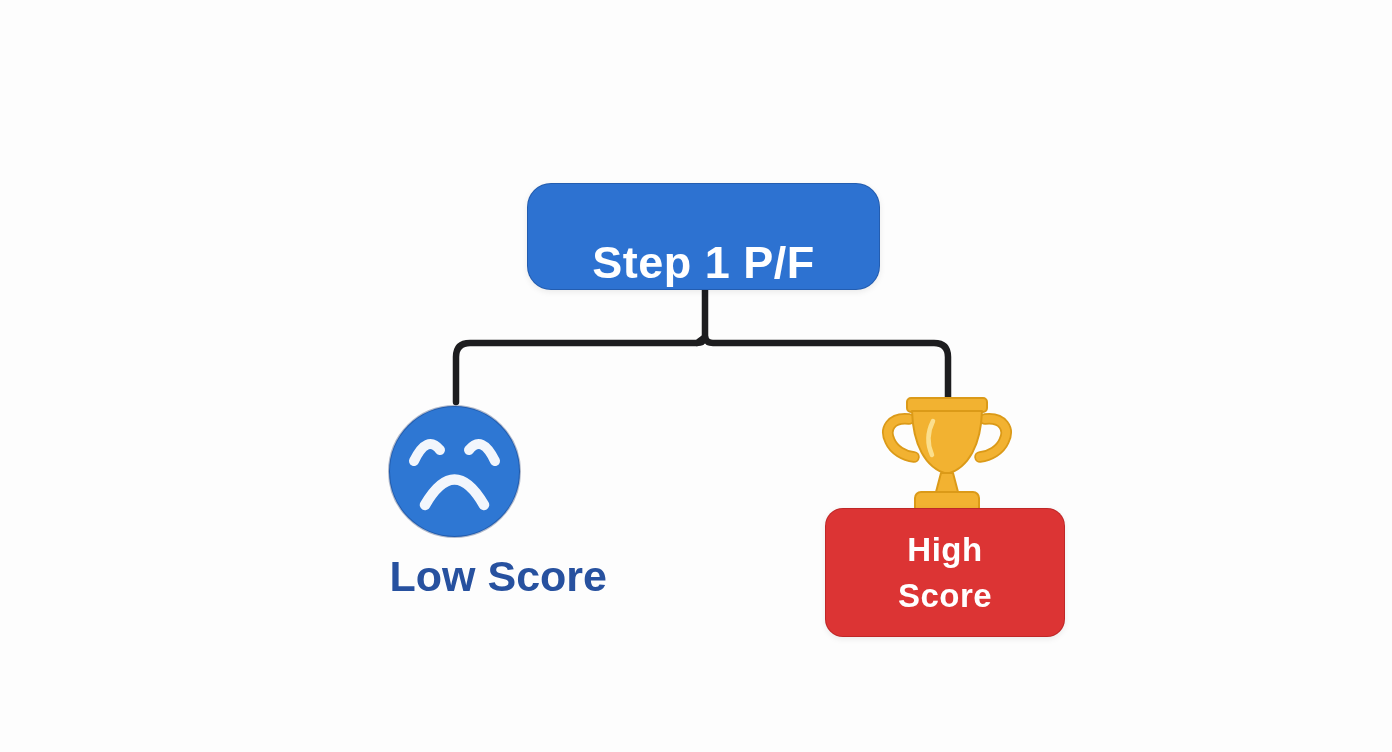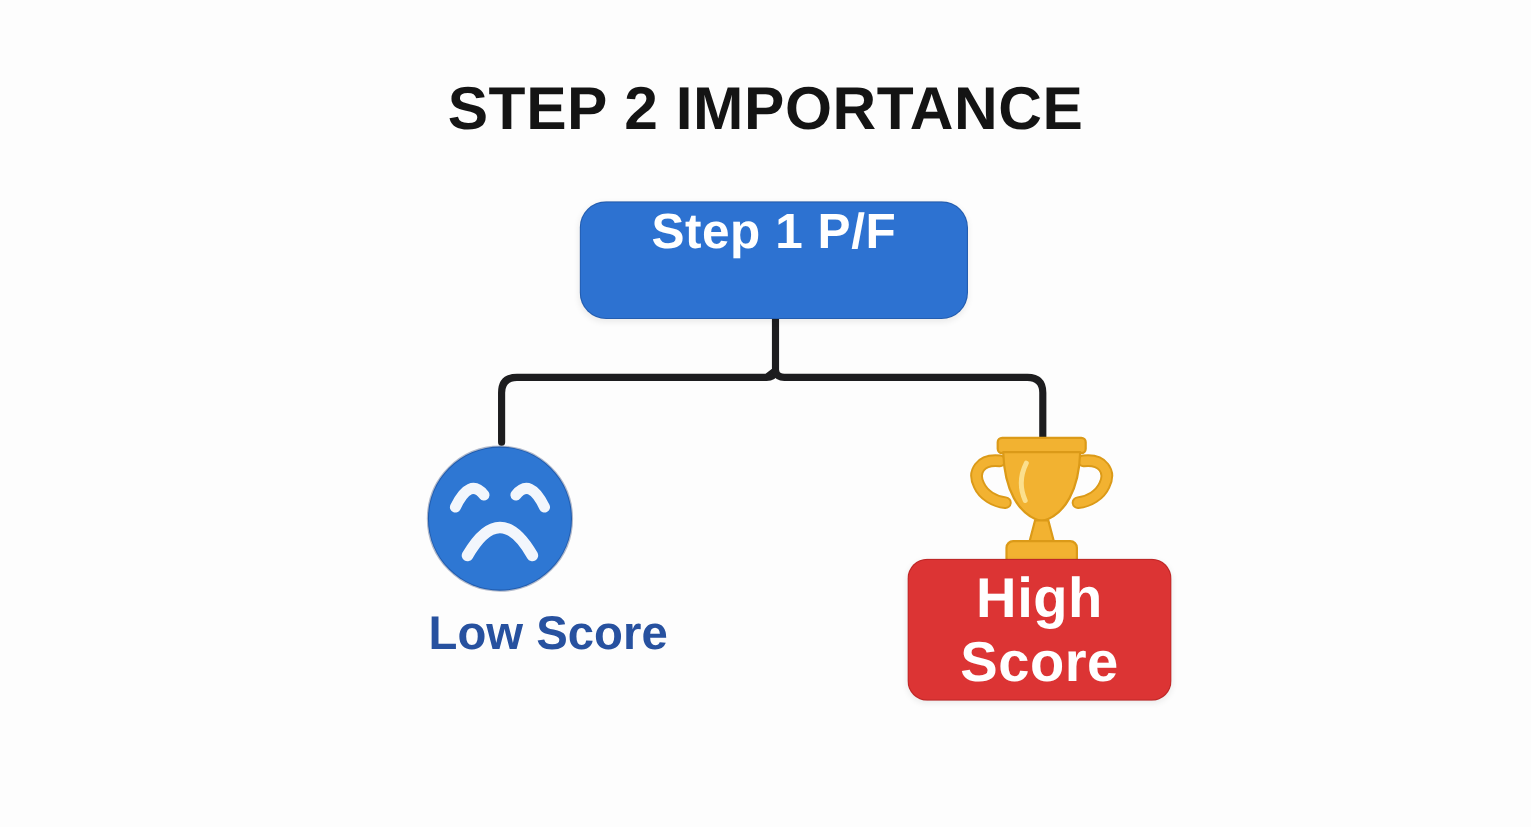--- a/index.html
+++ b/index.html
@@ -19,21 +19,21 @@
     font-size:55px;font-weight:700;letter-spacing:0.5px;color:var(--c-title_text);
   }
 
   .connectors{position:absolute;left:0;top:0;width:1392px;height:752px;z-index:1;}
   .connectors path{fill:none;stroke:var(--c-connector);stroke-width:6.5;stroke-linecap:round;stroke-linejoin:round;}
 
   .root-node{
     position:absolute;left:527px;top:183px;width:353px;height:107px;z-index:2;
     background:var(--c-node_blue);border-radius:24px;
     border:1.5px solid rgba(10,40,90,0.28);
-    display:flex;align-items:flex-start;justify-content:center;
+    display:flex;align-items:flex-end;justify-content:center;
     box-shadow:0 2px 6px rgba(0,0,0,0.08);
   }
   .root-node span{color:var(--c-node_blue_text);font-size:45px;font-weight:700;letter-spacing:0.5px;}
 
   .branch{position:absolute;z-index:2;}
   .branch-low{left:307px;top:404px;width:300px;height:210px;}
   .face-icon{position:absolute;left:80px;top:0;width:135px;height:135px;}
   .face-circle{fill:var(--c-face_blue);stroke:rgba(0,30,90,0.3);stroke-width:2;}
   .face-stroke{fill:none;stroke:var(--c-face_features);stroke-linecap:round;}
   .eye{stroke-width:10;}
@@ -51,29 +51,28 @@
   .t-shine{fill:none;stroke:var(--c-trophy_highlight);stroke-width:4.5;stroke-linecap:round;}
   .high-node{
     position:absolute;left:0;top:112px;width:240px;height:129px;z-index:3;
     background:var(--c-node_red);border-radius:18px;
     border:1.5px solid rgba(130,10,10,0.3);
     display:flex;align-items:center;justify-content:center;text-align:center;
     box-shadow:0 2px 6px rgba(0,0,0,0.08);
   }
   .high-node span{
     display:block;max-width:175px;color:var(--c-node_red_text);
-    font-size:51px;line-height:58px;font-weight:700;letter-spacing:0.5px;
+    font-size:33px;line-height:46px;font-weight:700;letter-spacing:0.5px;
   }
 </style>
 </head>
 <body>
 
 <div class="stage">
 
-  <h1 class="title">STEP 2 IMPORTANCE</h1>
 
   <svg class="connectors" viewBox="0 0 1392 752" aria-hidden="true">
 
     <path d="M 705,289 L 705,337"></path>
 
     <path d="M 697,343 Q 705,337 705,337 M 456,402 L 456,357 Q 456,343 470,343 L 697,343 Q 703,343 705,338"></path>
 
     <path d="M 705,338 Q 707,343 713,343 L 934,343 Q 948,343 948,357 L 948,402"></path>
   </svg>
 

